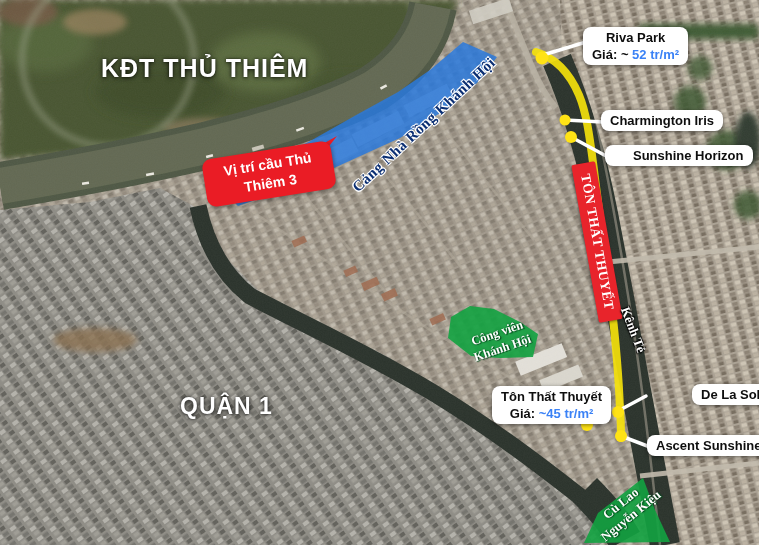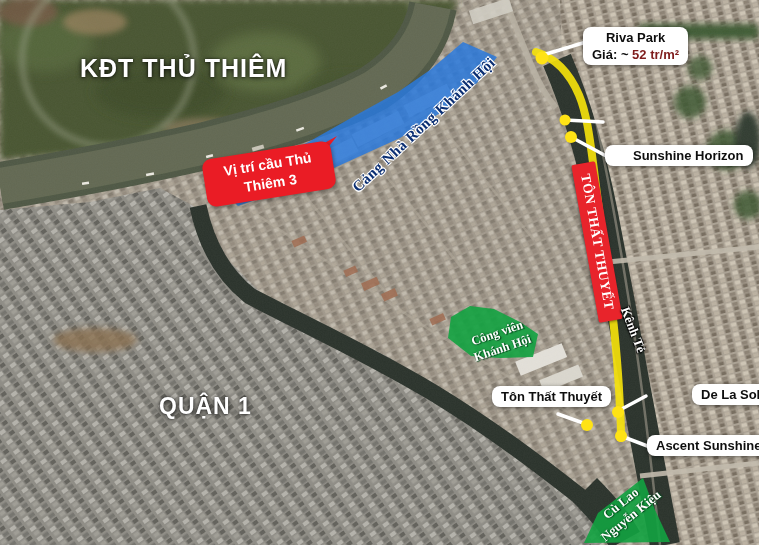--- a/index.html
+++ b/index.html
@@ -4,25 +4,25 @@
 <style>
   html,body{margin:0;padding:0;background:#111;}
   .stage{position:relative;width:759px;height:545px;overflow:hidden;
          font-family:"Liberation Sans",sans-serif;background:#9b9387;}
   .stage svg.base{position:absolute;left:0;top:0;}
 
   
   .wlabel{position:absolute;background:#ffffff;border-radius:8px;padding:2px 9px;
           font-weight:bold;font-size:13px;color:#0e0e0e;text-align:center;line-height:1.32;
           white-space:nowrap;box-shadow:0 1px 4px rgba(0,0,0,.5);}
-  .wlabel .red{color:#7f1d1d;}
+  .wlabel .red{color:#3b82f6;}
 
   
   .area-label{position:absolute;color:#fff;font-weight:bold;letter-spacing:1px;white-space:nowrap;
-              text-shadow:0 1px 5px rgba(0,0,0,.8),0 0 2px rgba(0,0,0,.55);}
+              text-shadow:0 1px 5px rgba(0,0,0,.8),0 0 2px rgba(0,0,0,.55);margin-left:21px;}
 
   
   .bubble{position:absolute;left:204px;top:150px;width:126px;background:#ea1c25;color:#fff;
           font-weight:bold;font-size:14px;line-height:1.35;text-align:center;padding:5px 2px;
           border-radius:9px;transform:rotate(-9deg);box-shadow:1px 2px 4px rgba(0,0,0,.35);}
 
   
   .ttt-banner{position:absolute;left:597px;top:242px;transform:translate(-50%,-50%) rotate(80deg);
           background:#e8242b;color:#fff;font-family:"Liberation Serif",serif;font-weight:bold;
           font-size:13.5px;letter-spacing:.5px;padding:4px 11px;white-space:nowrap;border-radius:2px;
@@ -205,26 +205,30 @@
   </div>
   <div class="rot islet-text">
     <div>Cù Lao</div>
     <div>Nguyễn Kiệu</div>
   </div>
 
   <div class="wlabel" style="left:583px;top:27px;">
     <div>Riva Park</div>
     <div><span>Giá: ~ </span><span class="red">52 tr/m²</span></div>
   </div>
+  <div class="wlabel" style="left:601px;top:110px;">
+    <span>Charmington Iris</span>
+  </div>
   <div class="wlabel" style="left:605px;top:145px;padding-left:28px;">
     <span>Sunshine Horizon</span>
   </div>
   <div class="wlabel" style="left:676px;top:384px;margin-left:16px;">
     <span>De La Sol</span>
   </div>
   <div class="wlabel" style="left:647px;top:435px;">
     <span>Ascent Sunshine</span>
   </div>
   <div class="wlabel" style="left:492px;top:386px;">
     <div>Tôn Thất Thuyết</div>
+    <div><span>Giá: </span><span class="red">~45 tr/m²</span></div>
   </div>
 
 </div>
 
 </body></html>

